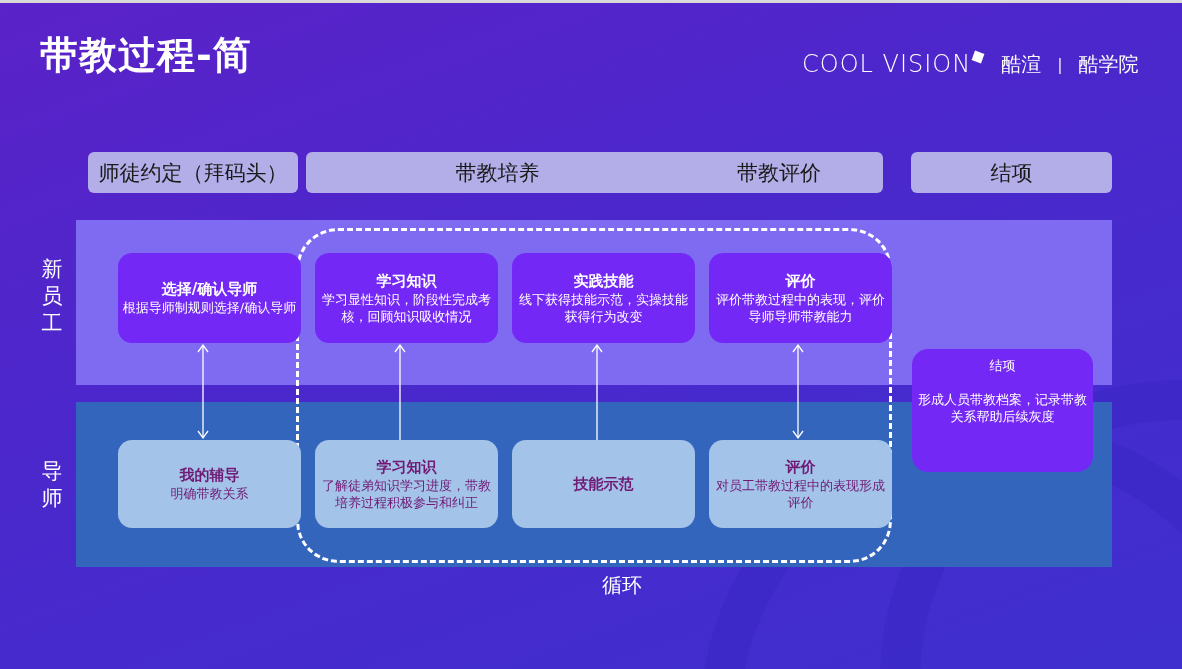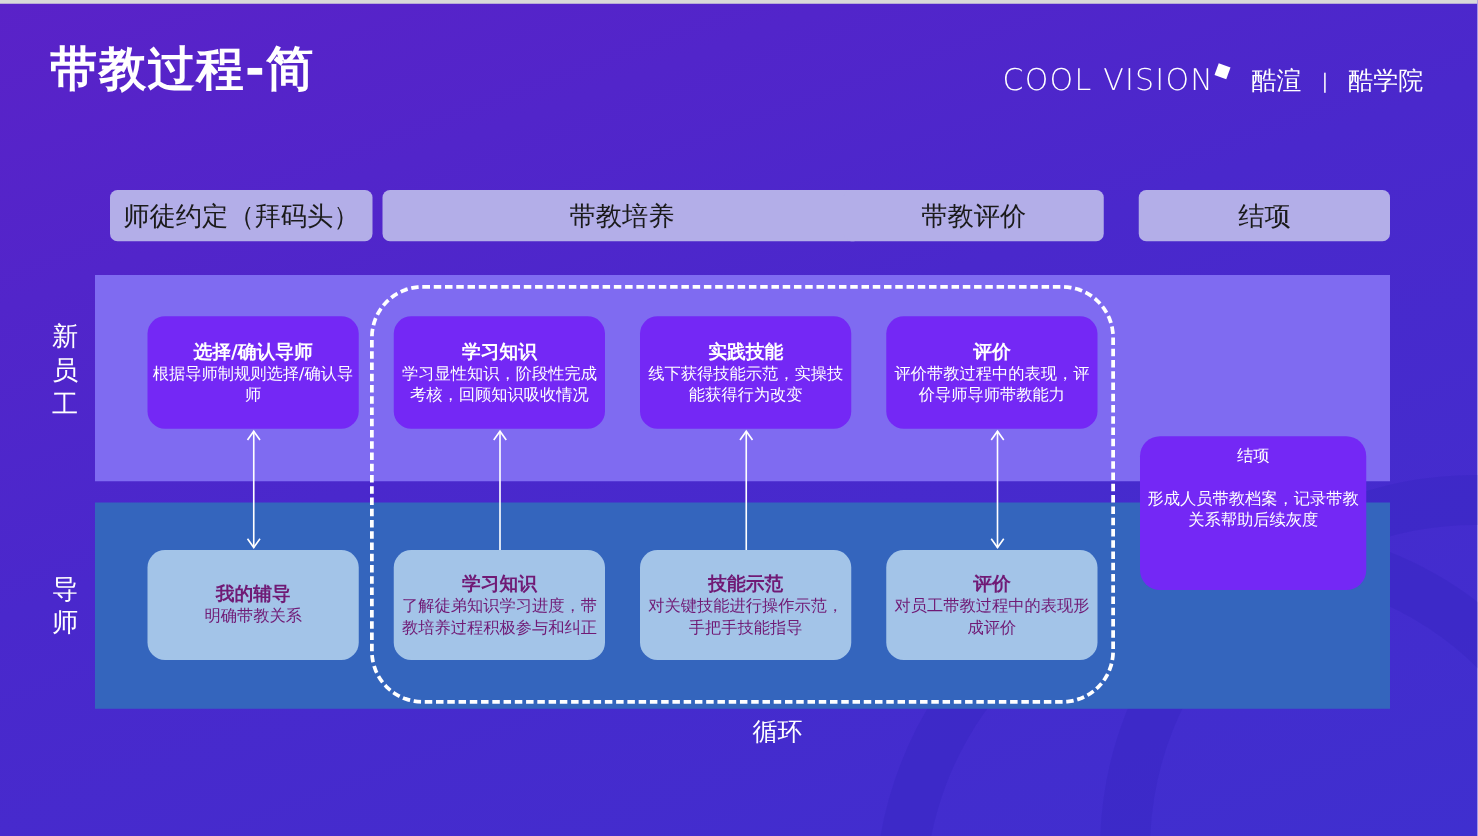--- a/index.html
+++ b/index.html
@@ -20,21 +20,21 @@
 
   .phase { position:absolute; top:152px; height:41px; background:#b3aee8; border-radius:6px;
     color:#1a1a1a; font-size:21px; display:flex; align-items:center; justify-content:center; }
 
   .band { position:absolute; left:76px; width:1036px; }
   .band-new { top:220px; height:165px; background:#7f6bf1; }
   .band-mentor { top:402px; height:165px; background:#3465bd; }
 
   .rowlabel { position:absolute; left:40px; width:24px; color:#fff; font-size:21px; line-height:27px; text-align:center; }
 
-  .card { position:absolute; width:169px; border-radius:14px; text-align:center; box-sizing:border-box; padding:0 4px;
+  .card { position:absolute; width:183px; border-radius:14px; text-align:center; box-sizing:border-box; padding:0 4px;
     display:flex; flex-direction:column; justify-content:center; }
   .card-top { top:253px; height:90px; background:#7428f5; color:#fff; }
   .card-bot { top:440px; height:88px; background:#a3c4e8; color:#701a75; }
   .card .ct { font-size:15px; font-weight:bold; line-height:19px; }
   .card .cd { font-size:13px; line-height:17px; }
 
   .end-card { position:absolute; left:912px; top:349px; width:181px; height:123px; background:#7428f5; border-radius:16px;
     color:#fff; text-align:center; font-size:13px; line-height:17px; padding-top:8px; box-sizing:border-box; }
   .end-card .gap { height:17px; }
 
@@ -94,21 +94,20 @@
 <div class="card card-bot" style="left:118px;">
   <div class="ct">我的辅导</div>
   <div class="cd">明确带教关系</div>
 </div>
 <div class="card card-bot" style="left:315px;">
   <div class="ct">学习知识</div>
   <div class="cd">了解徒弟知识学习进度，带教培养过程积极参与和纠正</div>
 </div>
 <div class="card card-bot" style="left:512px;">
   <div class="ct">技能示范</div>
-  <div class="cd">对关键技能进行操作示范，手把手技能指导</div>
 </div>
 <div class="card card-bot" style="left:709px;">
   <div class="ct">评价</div>
   <div class="cd">对员工带教过程中的表现形成评价</div>
 </div>
 
 <div class="end-card">
   <div>结项</div>
   <div class="gap"></div>
   <div style="padding:0 6px;">形成人员带教档案，记录带教关系帮助后续灰度</div>

